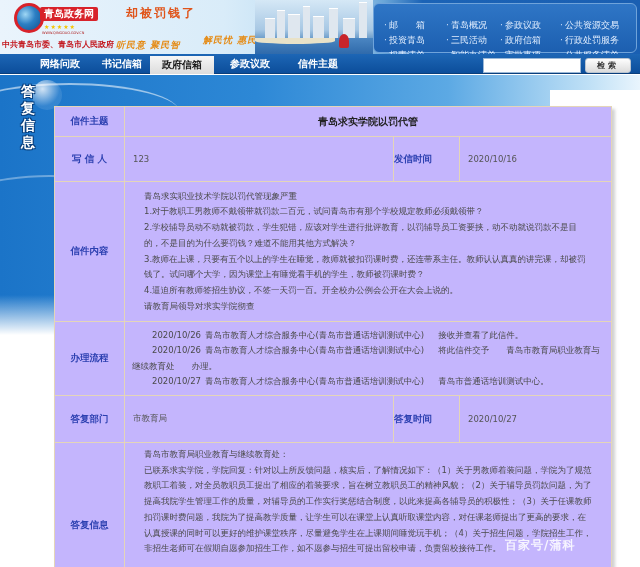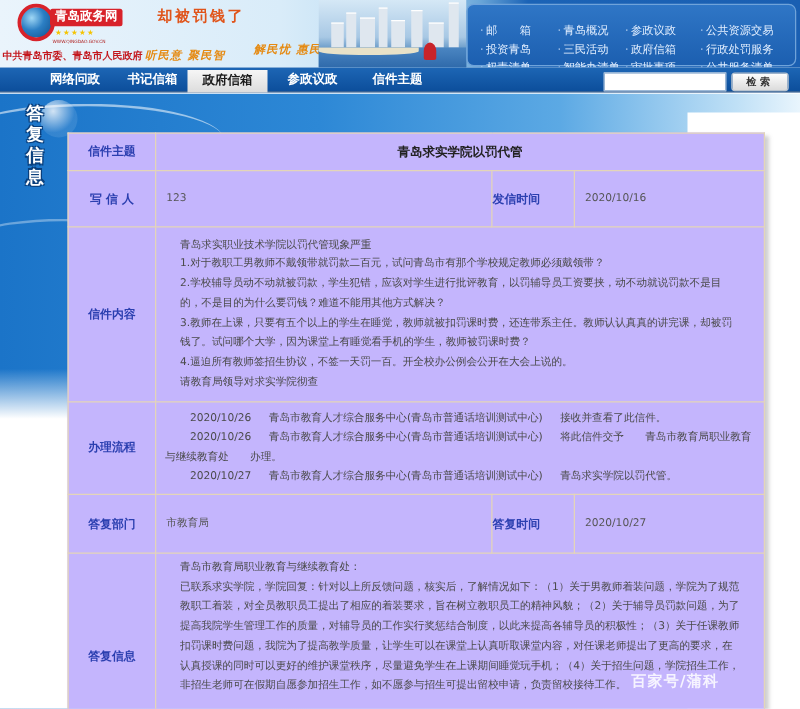--- a/index.html
+++ b/index.html
@@ -96,21 +96,21 @@
     table-layout: fixed;
   }
   .detail-table td { border: 1px solid #e4d5b8; vertical-align: middle; }
   .lbl { width: 70px; text-align: center; color: #2b3fb0; font-weight: bold; font-size: 9.5px; }
   .lbl-mid { width: 66px; text-align: left; color: #2b3fb0; font-weight: bold; font-size: 9.5px; }
   .val { padding: 17px 8px; color: #555; font-size: 8.5px; }
   .subject { text-align: center; color: #222; font-weight: bold; font-size: 10px; }
   .body-text { padding: 3px 19px; color: #4a4a4a; font-size: 8.5px; line-height: 15.7px; }
   .flow-text { padding: 3px 7px; color: #4a4a4a; font-size: 8.5px; line-height: 15.5px; }
   .flow-line { text-indent: 20px; }
-  .flow-line .d { margin-right: 14px; }
+  .flow-line .d { margin-right: 4px; }
   .flow-line .o { margin-right: 14px; }
 
   .watermark {
     position: absolute; left: 505px; top: 537px; color: rgba(255,255,255,0.85); font-size: 12px; font-weight: bold; letter-spacing: 1px;
   }
 </style>
 </head>
 <body>
 
 <div class="banner">
@@ -209,21 +209,21 @@
   <tr style="height:74px">
     <td class="lbl">办理流程</td>
     <td class="flow-text" colspan="3">
       <div class="flow-line">
         <span class="d">2020/10/26</span><span class="o">青岛市教育人才综合服务中心(青岛市普通话培训测试中心)</span><span>接收并查看了此信件。</span>
       </div>
       <div class="flow-line">
         <span class="d">2020/10/26</span><span class="o">青岛市教育人才综合服务中心(青岛市普通话培训测试中心)</span><span>将此信件交予　　青岛市教育局职业教育与继续教育处　　办理。</span>
       </div>
       <div class="flow-line">
-        <span class="d">2020/10/27</span><span class="o">青岛市教育人才综合服务中心(青岛市普通话培训测试中心)</span><span>青岛求实学院以罚代管。</span>
+        <span class="d">2020/10/27</span><span class="o">青岛市教育人才综合服务中心(青岛市普通话培训测试中心)</span><span>青岛市普通话培训测试中心。</span>
       </div>
     </td>
   </tr>
   <tr style="height:22px">
     <td class="lbl">答复部门</td>
     <td class="val">市教育局</td>
     <td class="lbl-mid">答复时间</td>
     <td class="val">2020/10/27</td>
   </tr>
   <tr style="height:165px">

